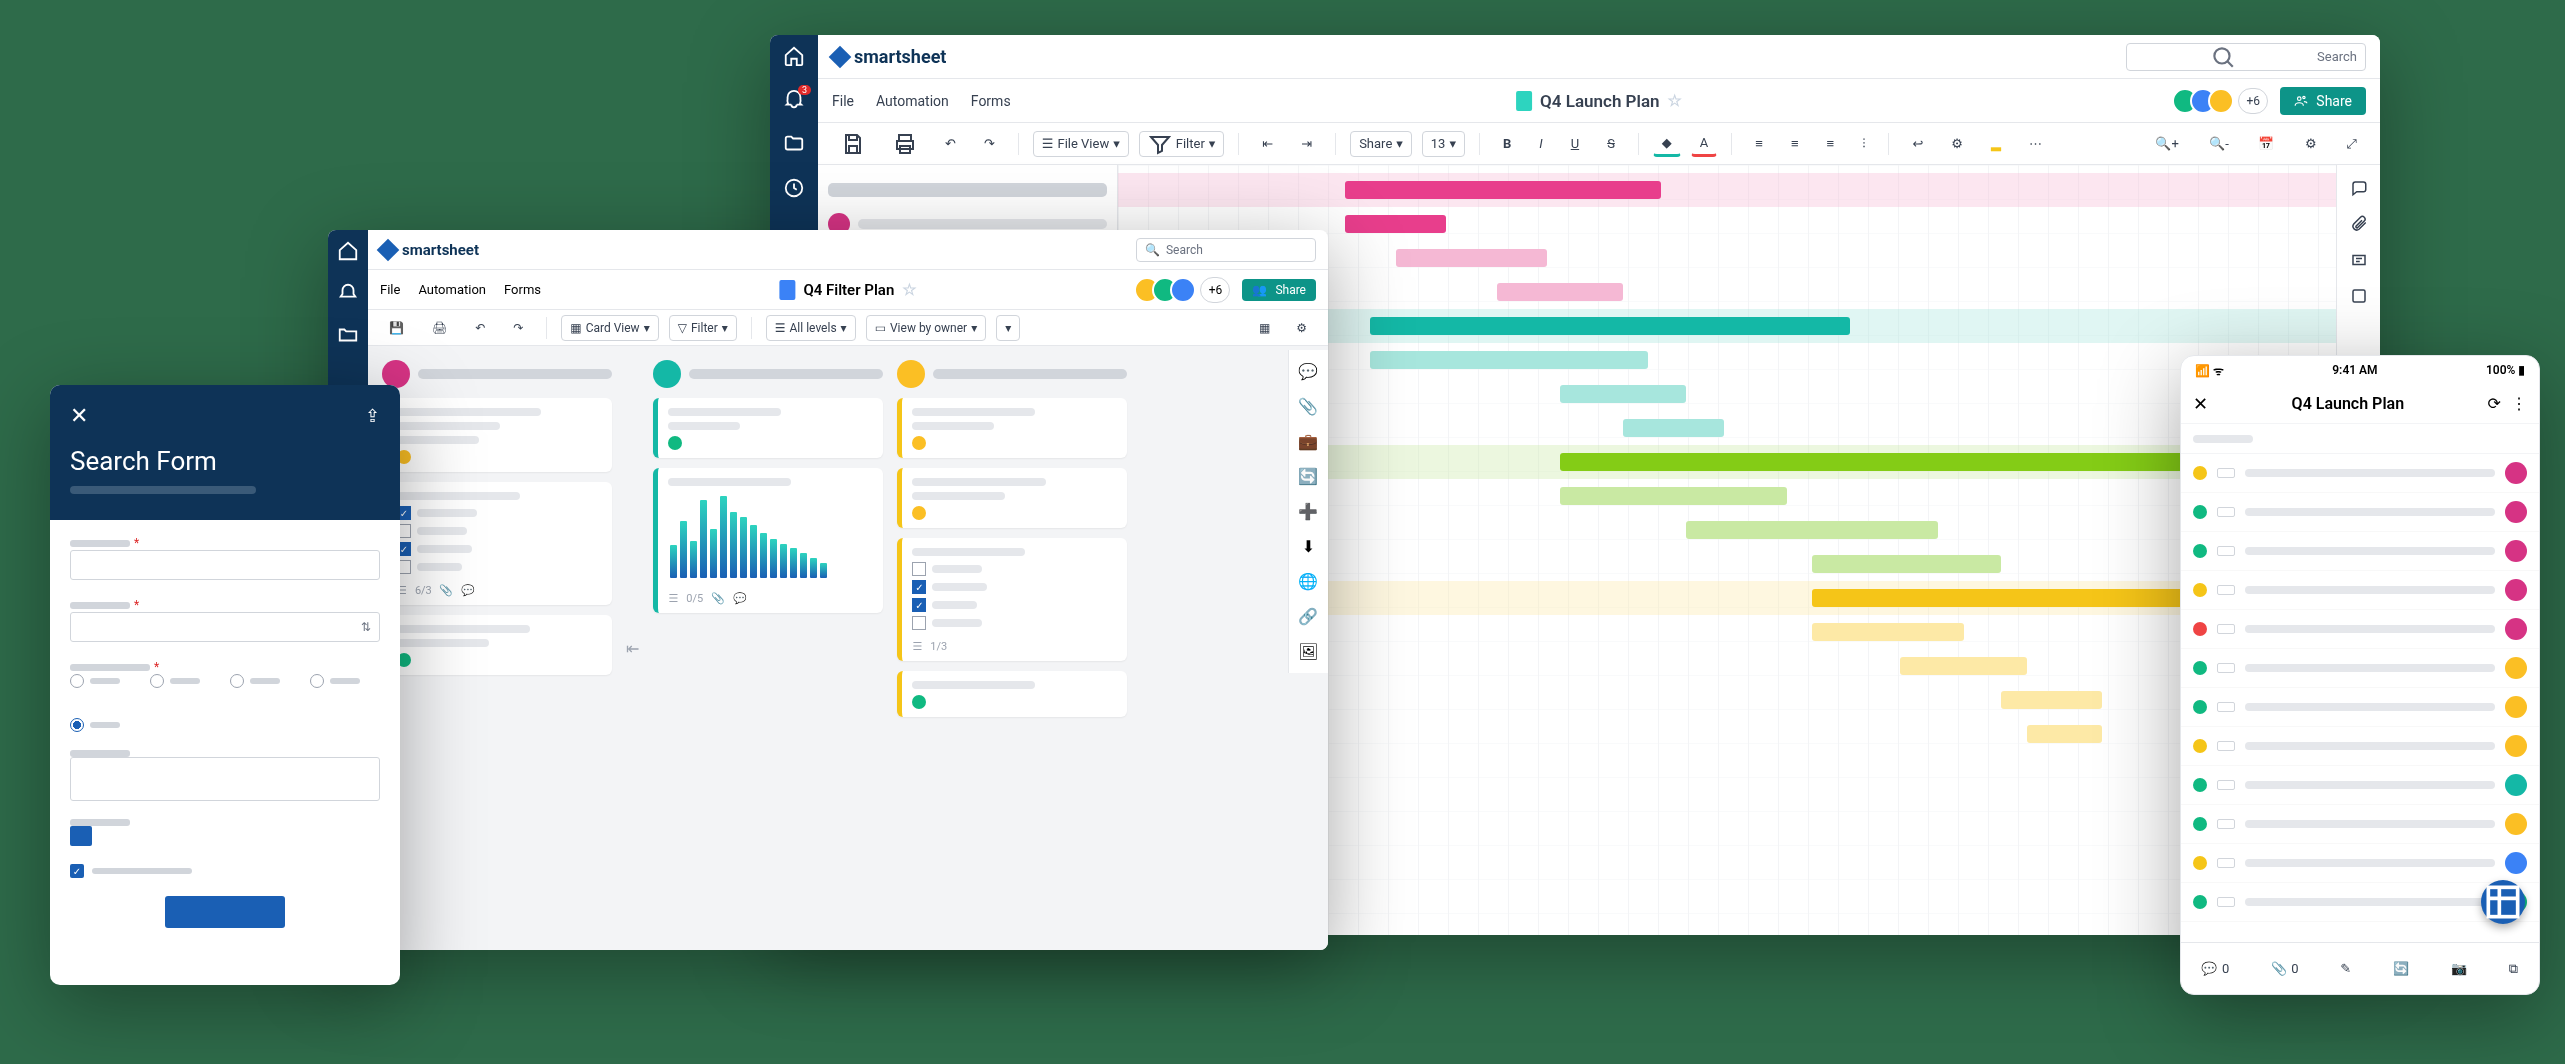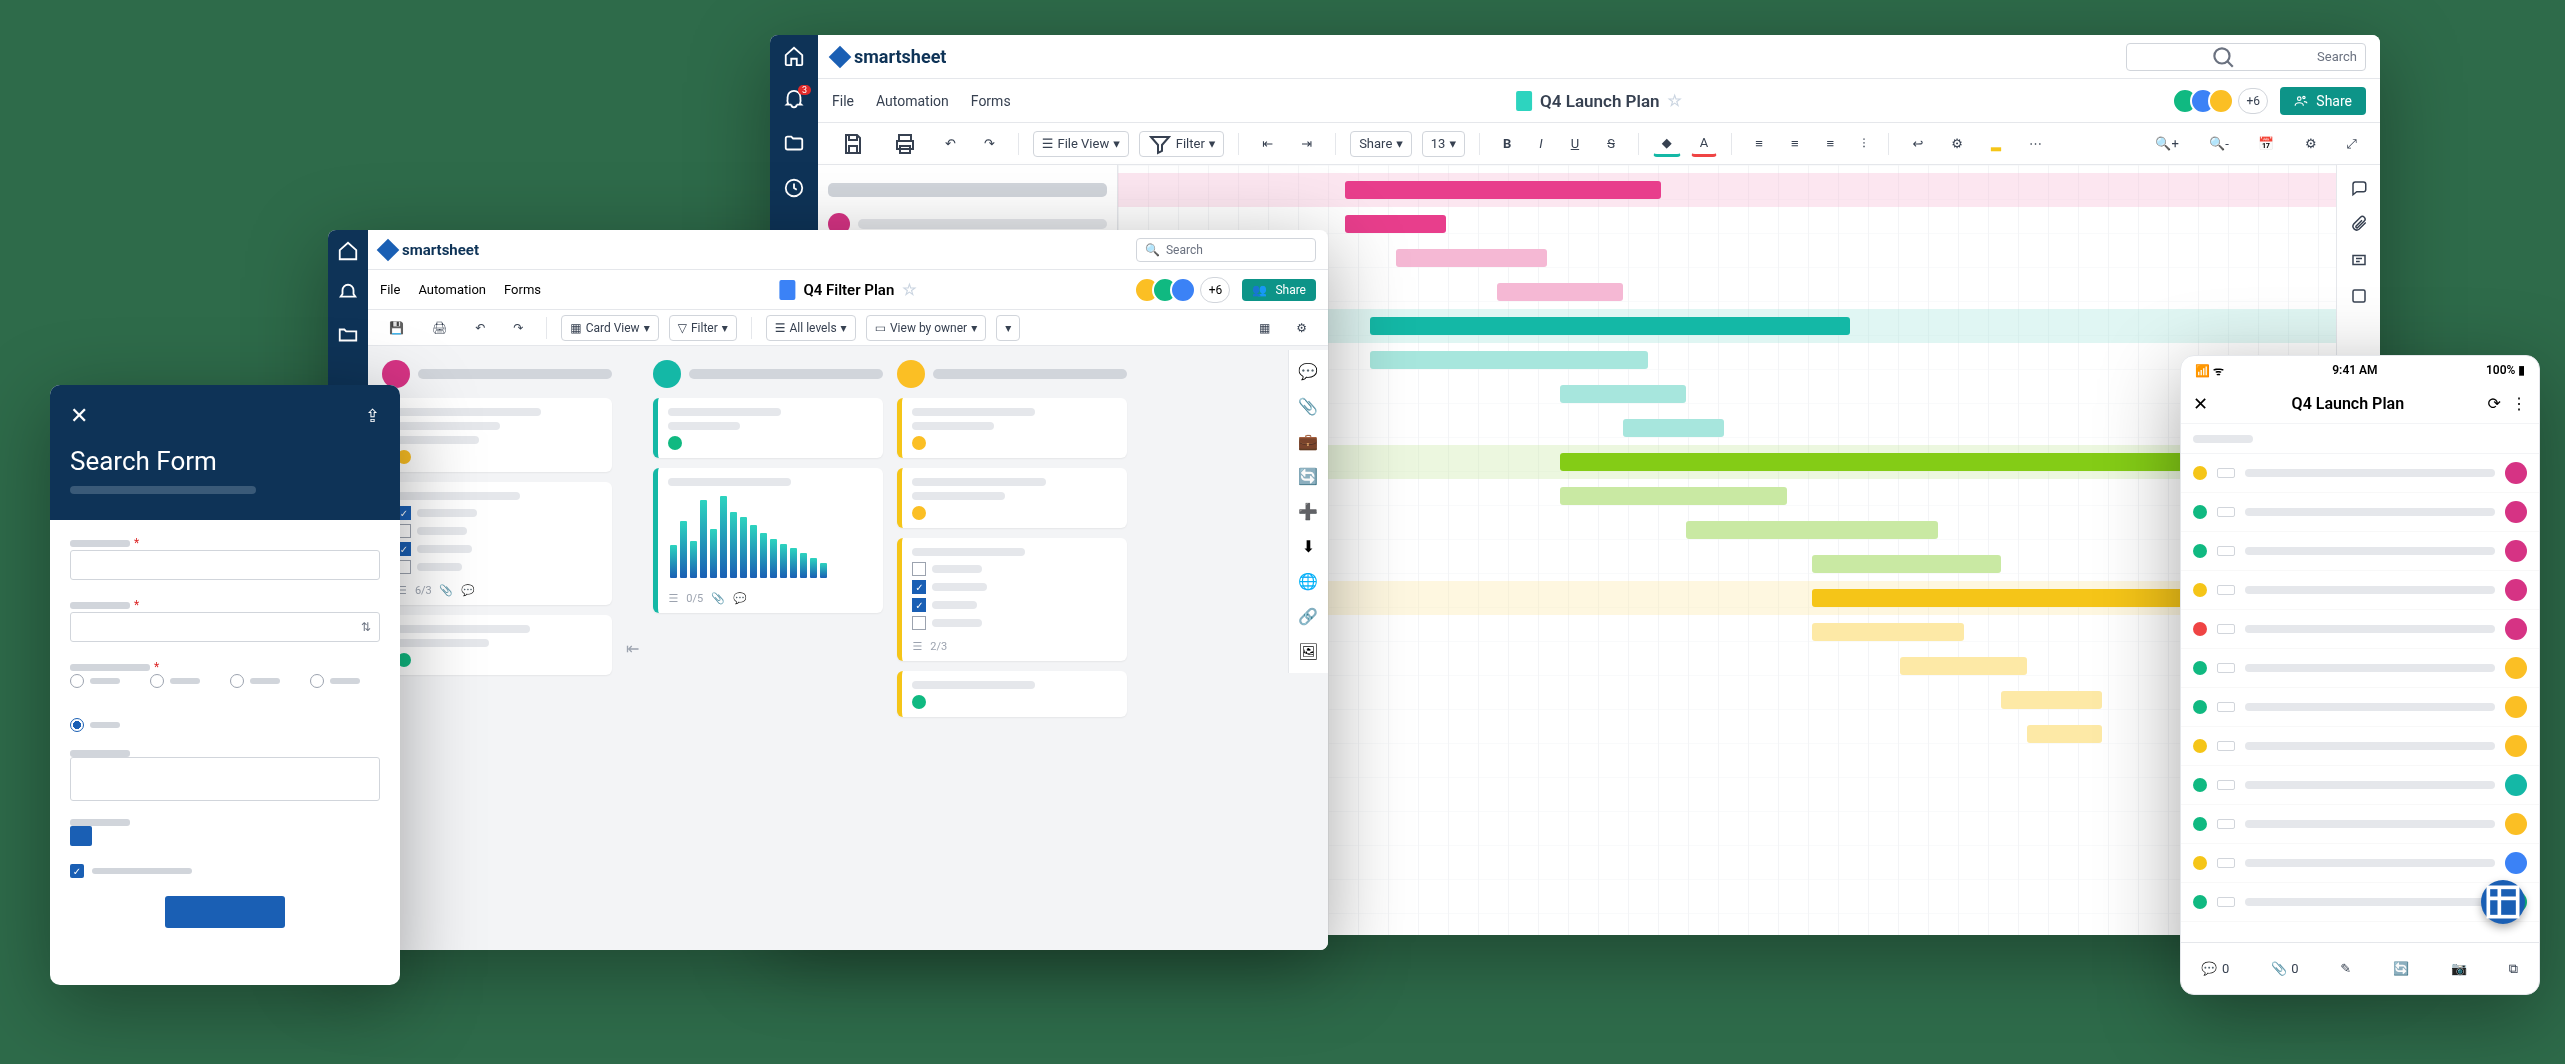--- a/index.html
+++ b/index.html
@@ -529,21 +529,21 @@
                 <span class="chk on">✓</span>
                 <div class="ln" style="width:45px"></div>
               </div>
             <div style="display:flex;gap:6px;align-items:center">
                 <span class="chk"></span>
                 <div class="ln" style="width:50px"></div>
               </div>
           </div>
           <div class="foot">
               <span>☰</span>
-              <span>2/3</span>
+              <span>1/3</span>
             </div>
         </div>
         <div class="card" style="border-left-color:#f5c518">
           <div class="ln" style="width:60%"></div>
           <div class="dot" style="background:#10b981"></div>
         </div>
       </div>
     </div>
   </div>
   <div class="rightdockB">

